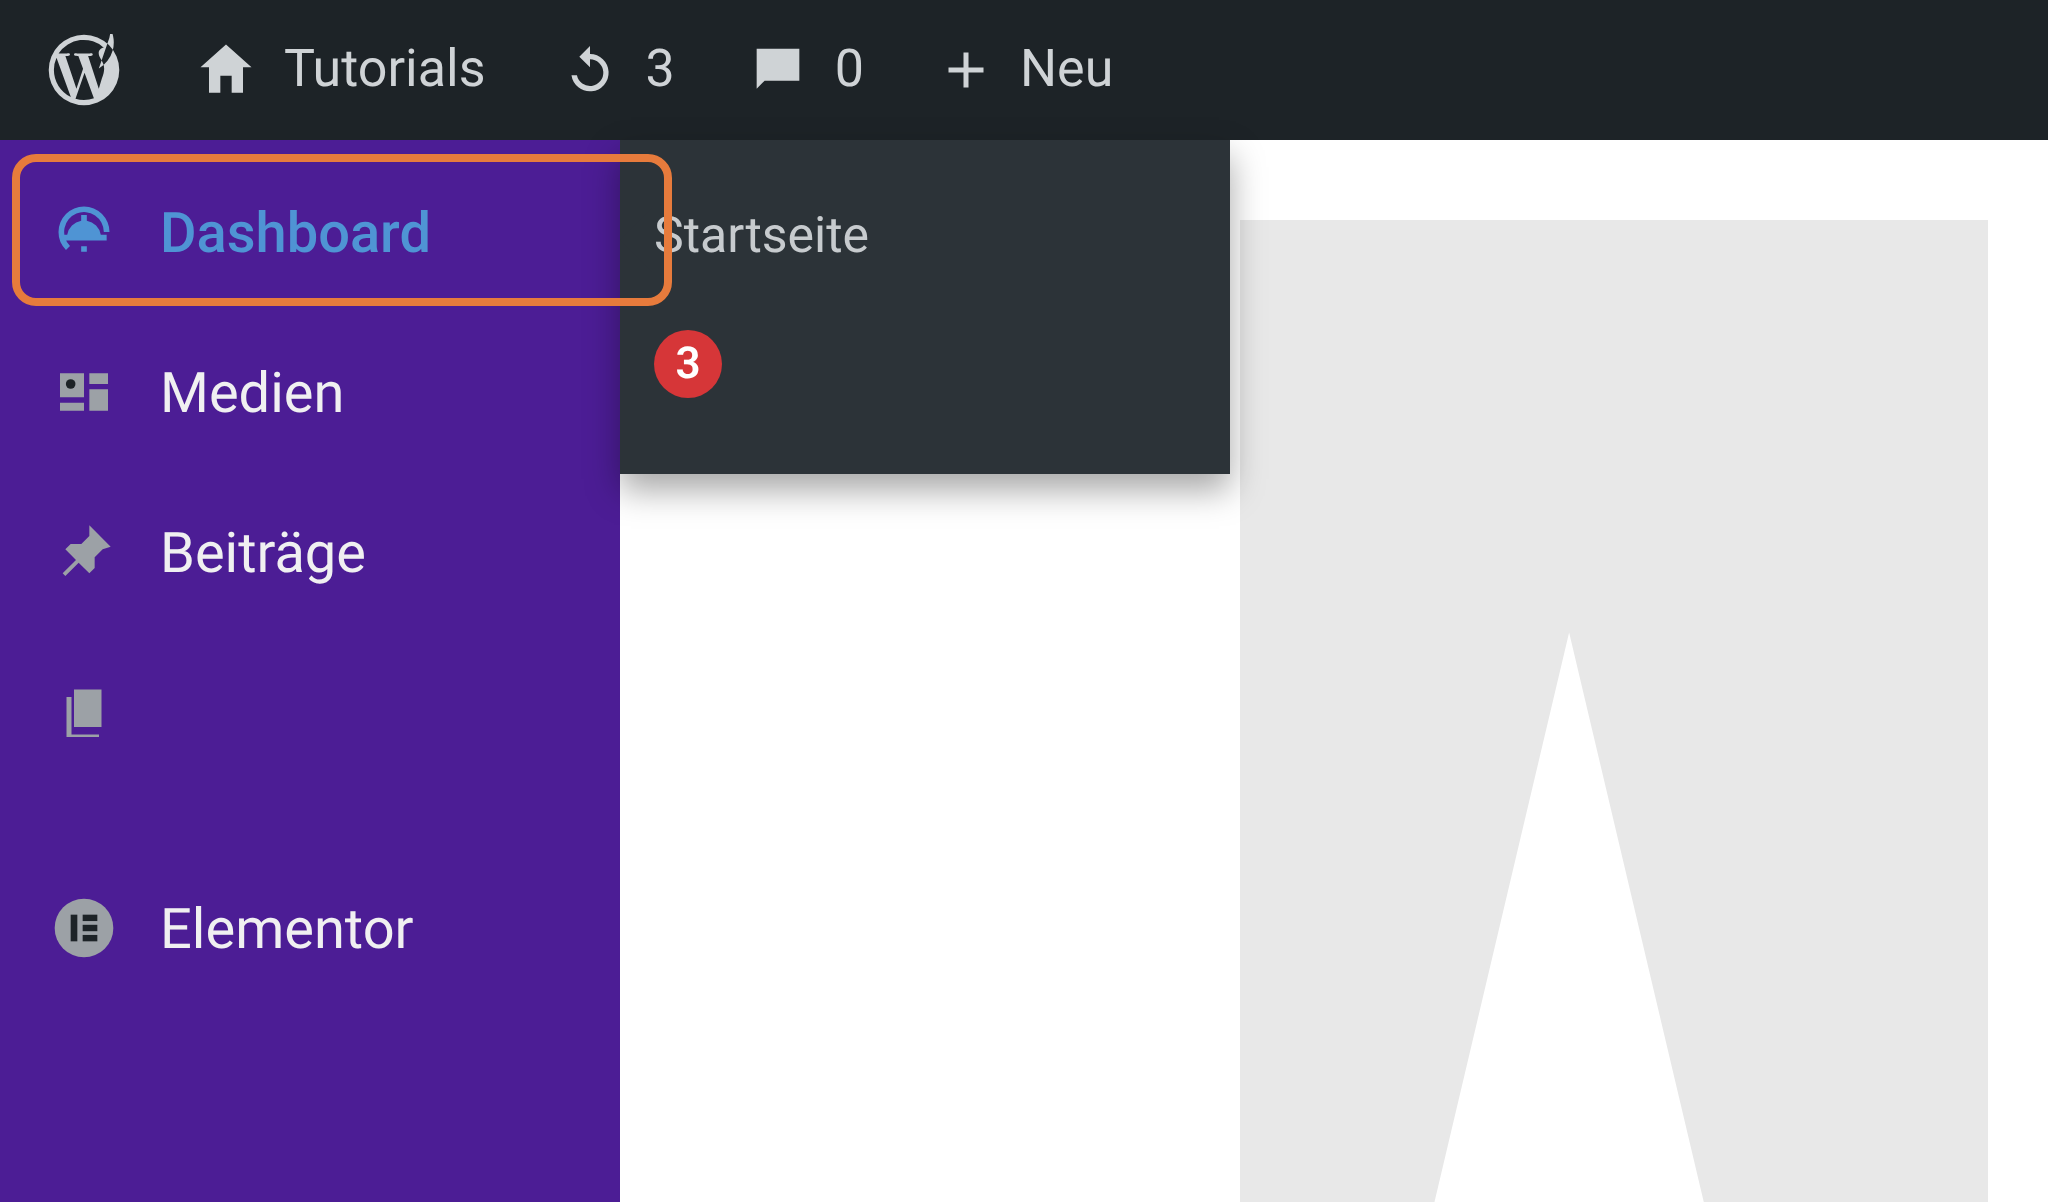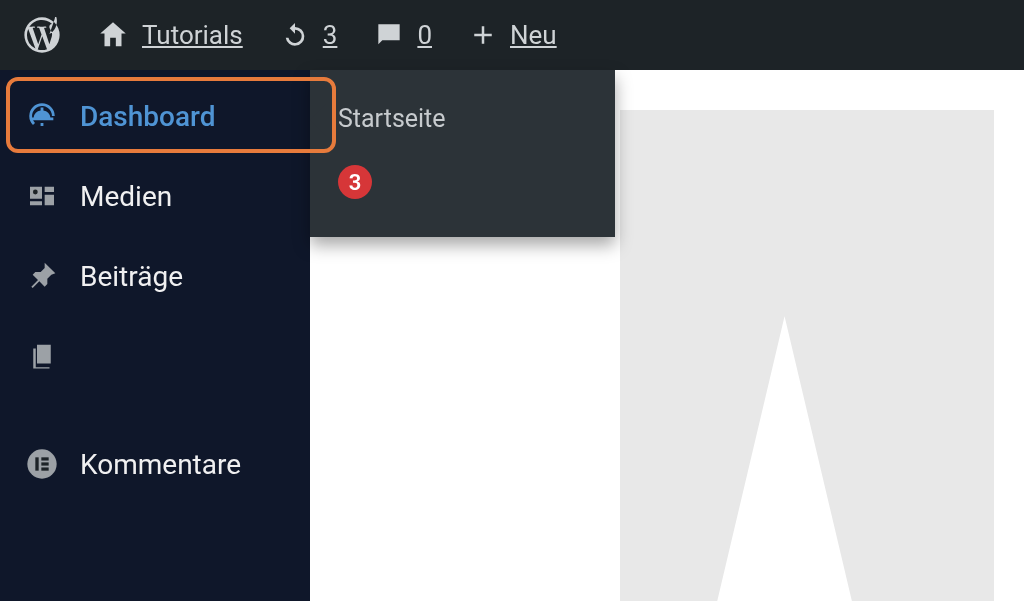--- a/index.html
+++ b/index.html
@@ -10,29 +10,28 @@
     position: absolute; top: 0; left: 0; right: 0; height: 70px;
     background: #1d2327; color: #e5e8ea;
     display: flex; align-items: center;
     padding: 0 6px;
     font-size: 26px;
   }
   .ab-item {
     display: flex; align-items: center; gap: 12px;
     padding: 11px 18px; height: 100%;
     color: #cfd3d6;
-    text-decoration: underline;
   }
   .ab-item .icon { display: flex; align-items: center; }
   .ab-item .count { color: #cfd3d6; font-size: 26px; }
 
   
   .sidebar {
     position: absolute; top: 70px; left: 0; bottom: 0; width: 310px;
-    background: #0f172a; color: #f0f0f1;
+    background: #4c1d95; color: #f0f0f1;
     padding-top: 6px;
   }
   .menu-item {
     display: flex; align-items: center; gap: 20px;
     height: 80px; padding: 0 24px;
     font-size: 28px; color: #f0f0f1;
     position: relative;
   }
   .menu-item.current {
     color: #4f94d4;
@@ -58,21 +57,21 @@
     background: #2c3338; color: #cfd3d6;
     box-shadow: 0 8px 16px rgba(0,0,0,.35);
     z-index: 20;
   }
   .flyout::before { 
     content: ""; position: absolute; left: -16px; top: 34px;
     border: 16px solid transparent; border-right-color: #2c3338;
   }
   .flyout-item {
     display: flex; align-items: flex-start; gap: 14px;
-    padding: 16px 28px; font-size: 25px; color: #c7cbce;
+    padding: 16px 17px; font-size: 25px; color: #c7cbce;
   }
   .badge {
     display: inline-flex; align-items: center; justify-content: center;
     min-width: 34px; height: 34px; padding: 0 8px;
     background: #d63638; color: #fff; border-radius: 17px;
     font-size: 22px; font-weight: 600;
   }
 
   
   .content {
@@ -180,21 +179,21 @@
   <div class="menu-item">
     <span class="icon">
       <svg width="32" height="32" viewBox="0 0 24 24">
           <circle cx="12" cy="12" r="11" fill="#9ca1a6"></circle>
           <rect x="7" y="7" width="2.5" height="10" fill="#1d2327"></rect>
           <rect x="11.5" y="7" width="5.5" height="2.4" fill="#1d2327"></rect>
           <rect x="11.5" y="10.8" width="5.5" height="2.4" fill="#1d2327"></rect>
           <rect x="11.5" y="14.6" width="5.5" height="2.4" fill="#1d2327"></rect>
         </svg>
     </span>
-    <span class="label">Kommentare</span>
+    <span class="label">Elementor</span>
   </div>
 
   <div class="menu-item">
     
     
   </div>
 
 </div>
 
 <div class="highlight-ring"></div>

